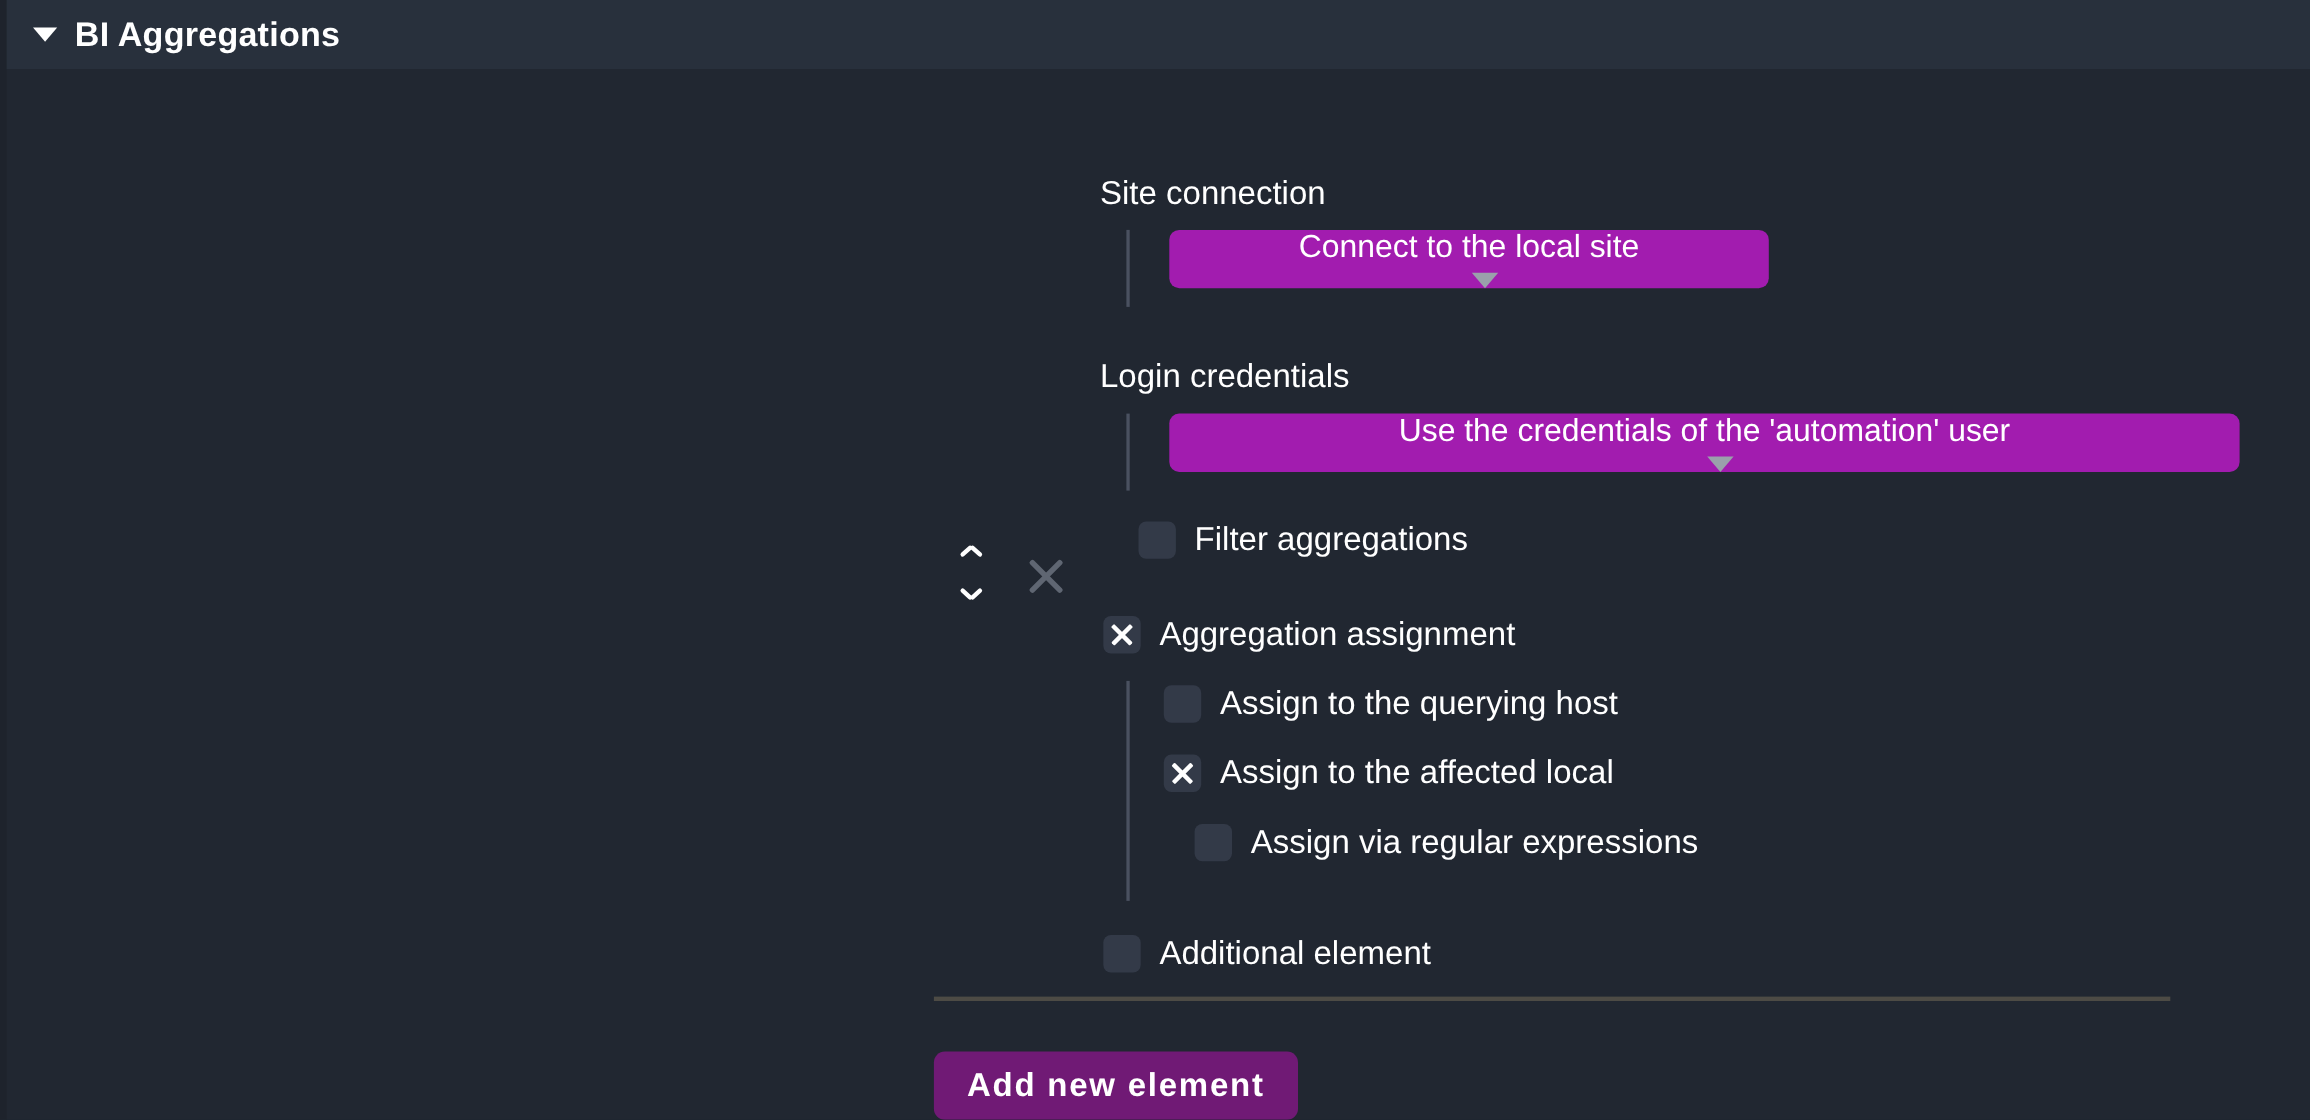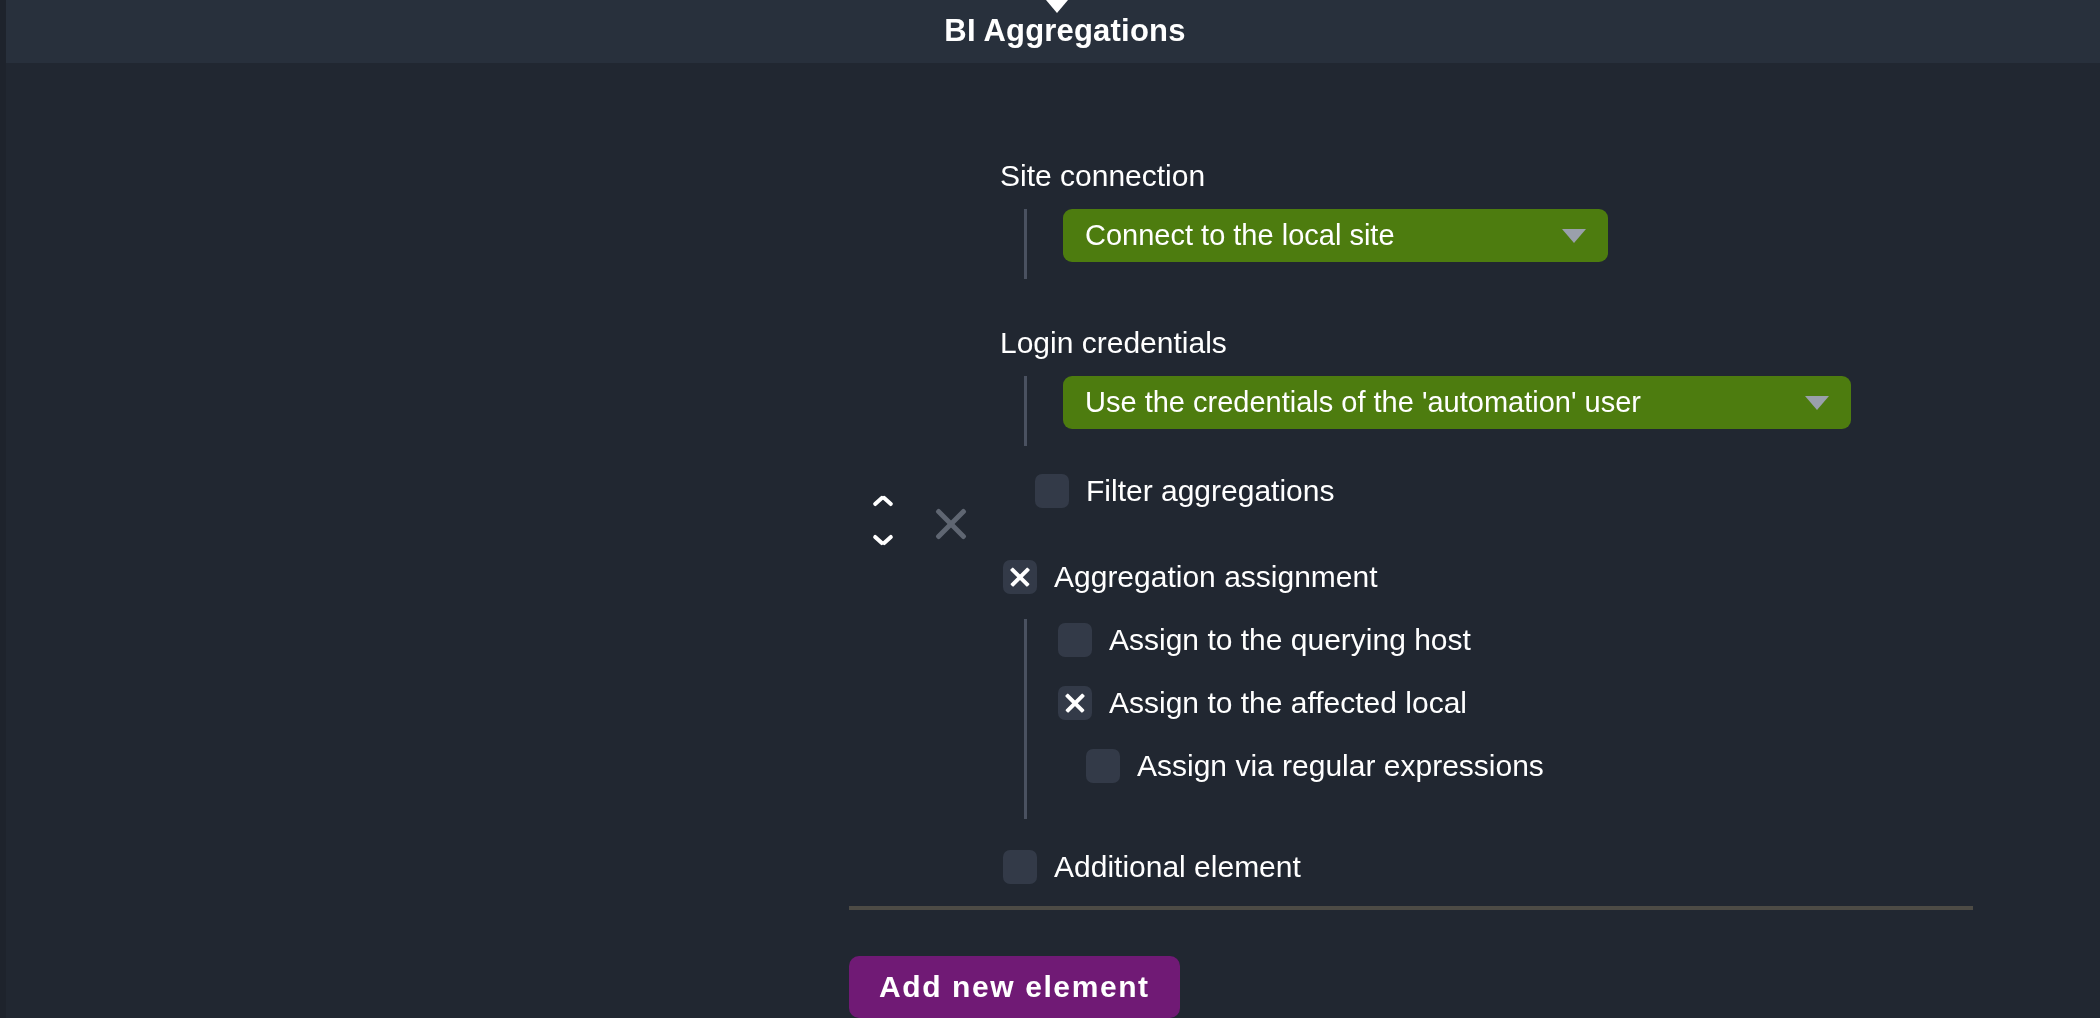--- a/index.html
+++ b/index.html
@@ -19,21 +19,20 @@
 
   
   .section-header {
     position: relative;
     height: 63px;
     background: #28303c;
     display: flex;
     align-items: center;
     padding-left: 24px;
     border-left: 6px solid #1e232c;
-    flex-direction: column;
   }
   .section-header .caret {
     width: 0; height: 0;
     border-left: 11px solid transparent;
     border-right: 11px solid transparent;
     border-top: 13px solid #ffffff;
     margin-right: 16px;
     flex: 0 0 auto;
   }
   .section-title {
@@ -72,26 +71,27 @@
     width: 3px;
     background: #4a5160;
   }
 
   
   .dropdown {
     position: absolute;
     display: flex;
     align-items: center;
     justify-content: space-between;
-    background: #4d7c0f;
+    background: #a21caf;
     border-radius: 9px;
     height: 53px;
     padding: 0 22px 0 22px;
     cursor: pointer;
     user-select: none;
+    flex-direction: column;
   }
   .dropdown .dd-text {
     font-size: 29px;
     color: #ffffff;
     white-space: nowrap;
   }
   .dropdown .dd-caret {
     width: 0; height: 0;
     border-left: 12px solid transparent;
     border-right: 12px solid transparent;
@@ -224,21 +224,21 @@
 
     <div class="field-label" style="left:994px; top:96px;">Site connection</div>
     <div class="indent-line" style="left:1018px; top:146px; height:70px;"></div>
     <div class="dropdown" style="left:1057px; top:146px; width:545px;">
       <span class="dd-text">Connect to the local site</span>
       <span class="dd-caret"></span>
     </div>
 
     <div class="field-label" style="left:994px; top:263px;">Login credentials</div>
     <div class="indent-line" style="left:1018px; top:313px; height:70px;"></div>
-    <div class="dropdown" style="left:1057px; top:313px; width:788px;">
+    <div class="dropdown" style="left:1057px; top:313px; width:973px;">
       <span class="dd-text">Use the credentials of the 'automation' user</span>
       <span class="dd-caret"></span>
     </div>
 
     <div class="sorter" style="left:865px; top:433px;">
       <span class="chev up"></span>
       <span class="chev down"></span>
     </div>
     <div class="delete-x" style="left:925px; top:441px;"></div>
 

